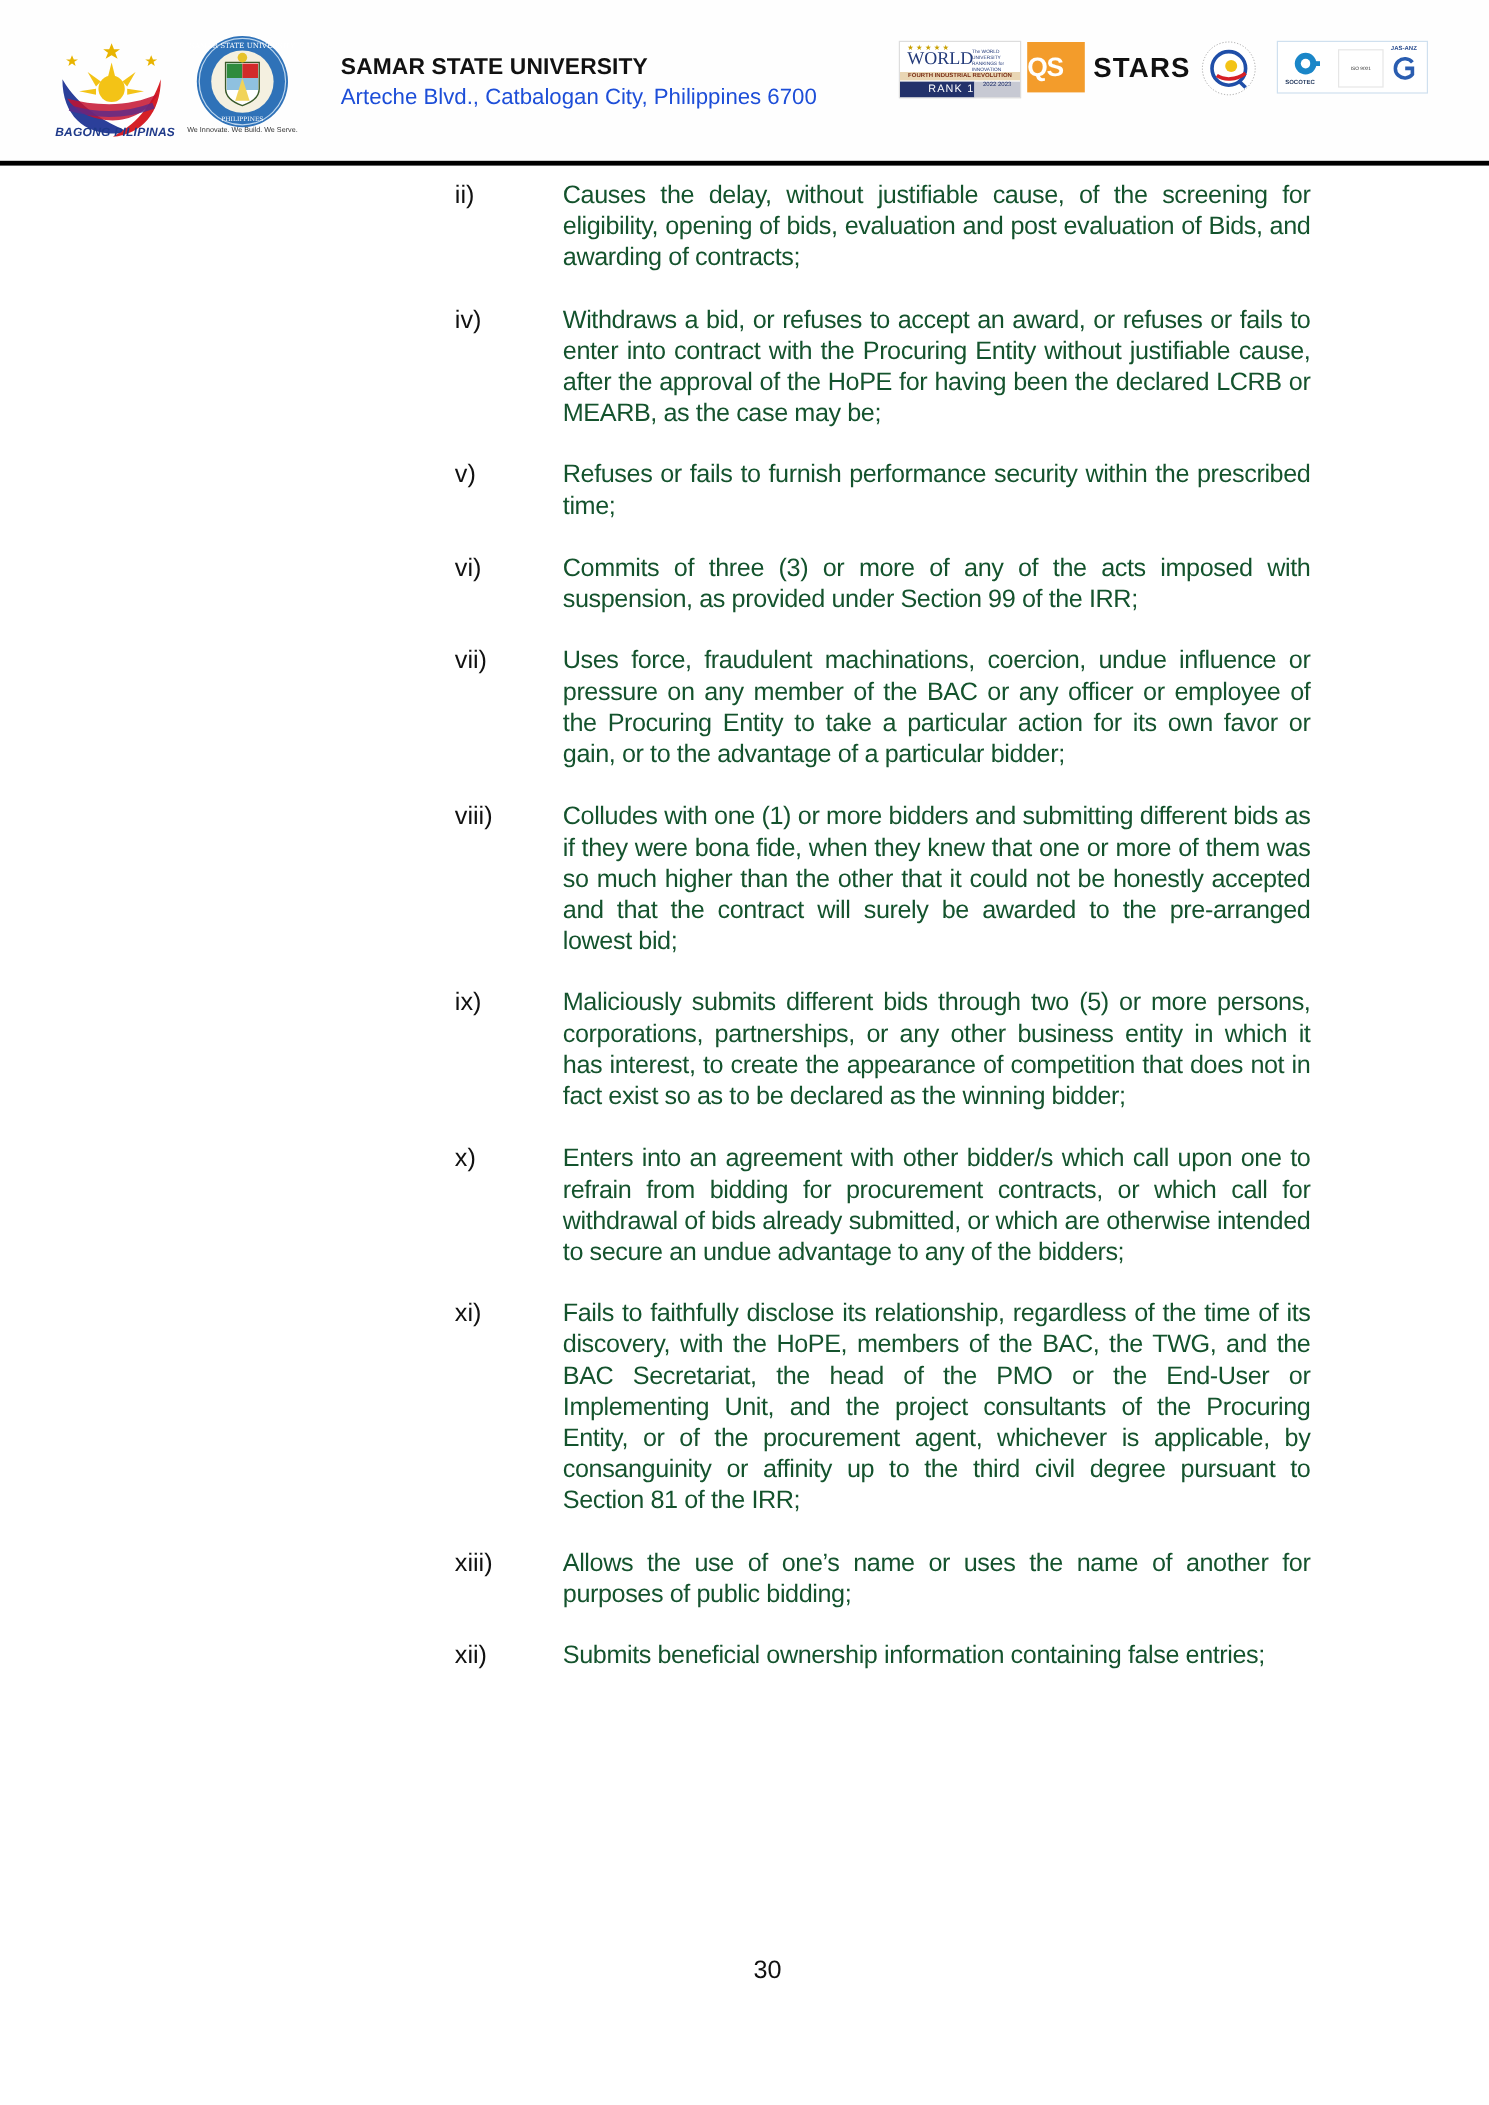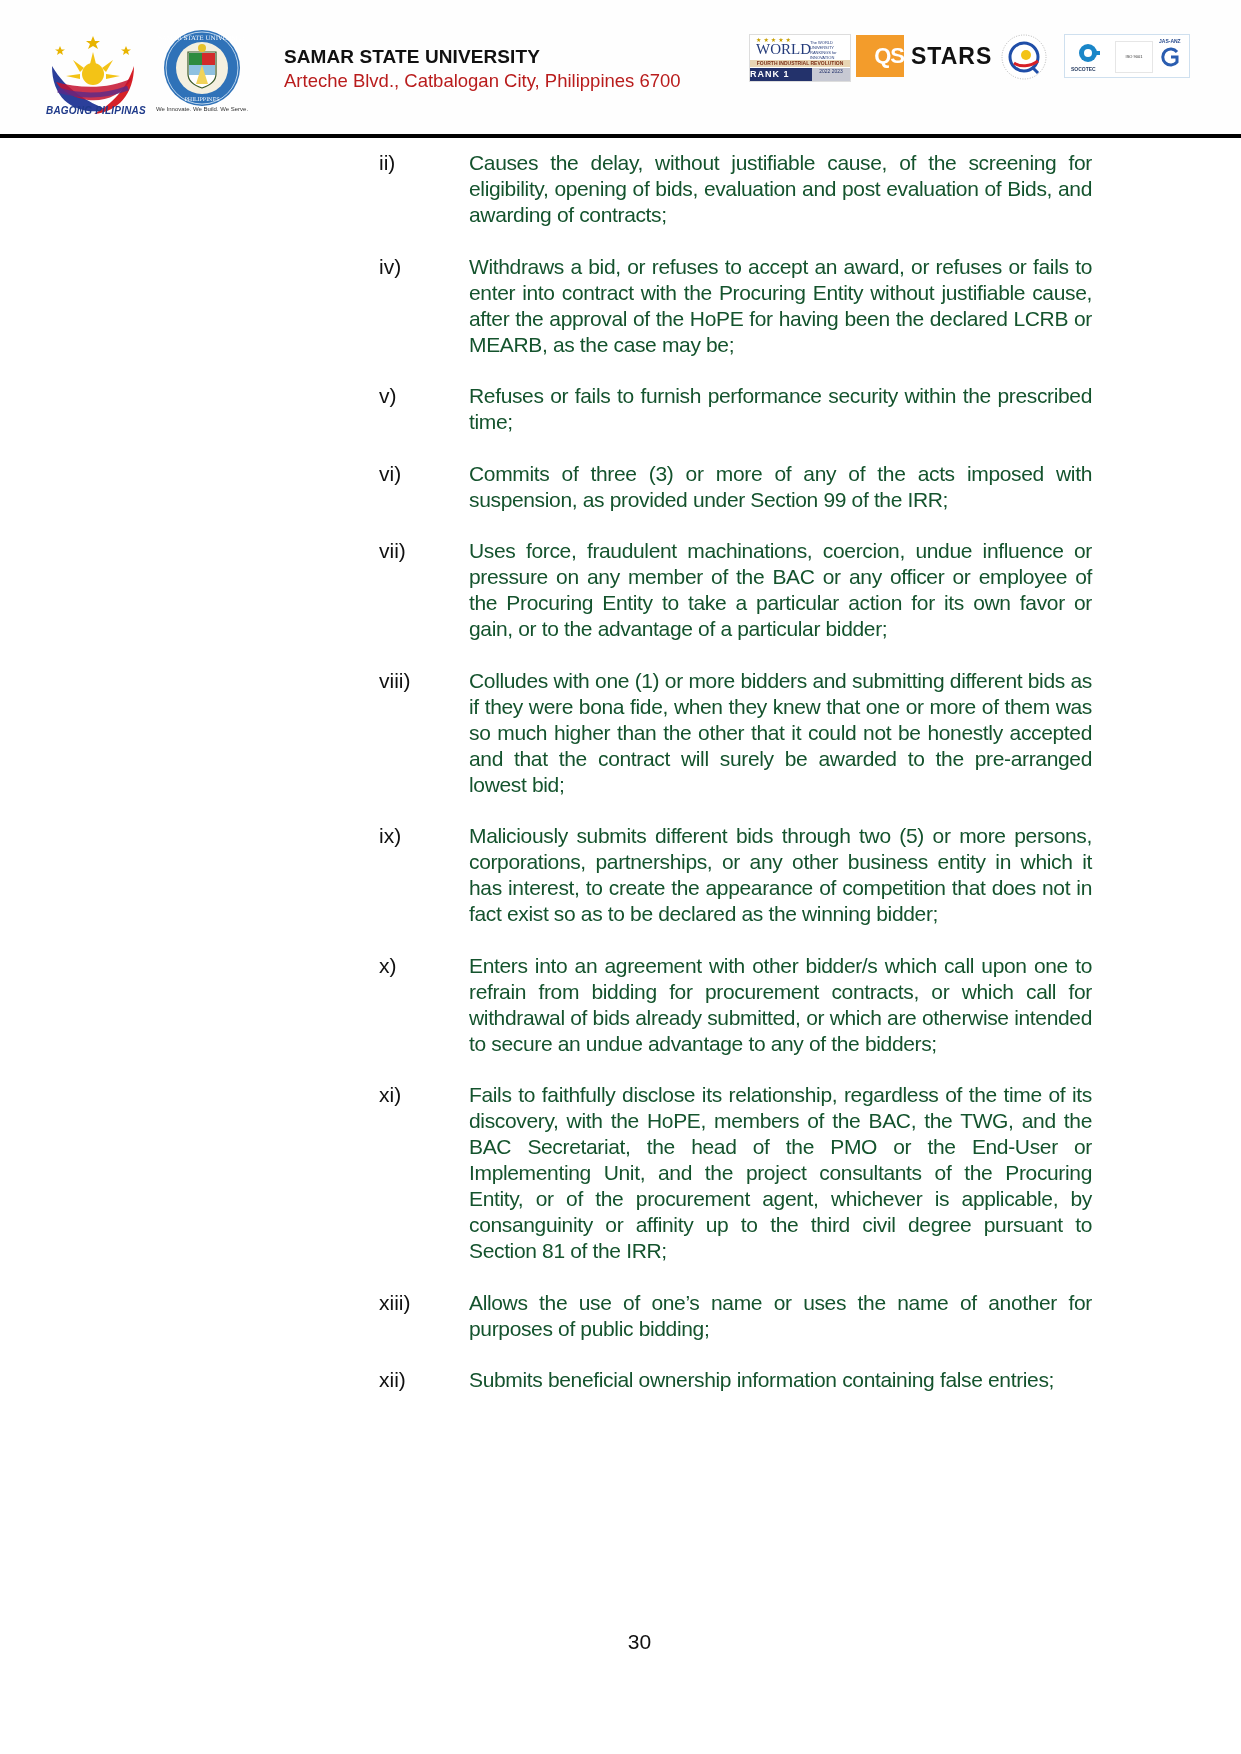--- a/index.html
+++ b/index.html
@@ -10,34 +10,34 @@
 
   
   .bp-logo { position: absolute; left: 38px; top: 32px; width: 110px; height: 84px; }
   .bp-text { position: absolute; left: 46px; top: 105px; font-size: 10px; font-weight: bold;
              font-style: italic; color: #1f3a8a; letter-spacing: 0.2px; white-space: nowrap; }
   
   .ssu-seal { position: absolute; left: 156px; top: 28px; width: 92px; height: 92px; }
   .ssu-tag { position: absolute; left: 156px; top: 106px; font-size: 6px; color: #333; white-space: nowrap; }
 
   .uni-name { position: absolute; left: 284px; top: 46px; font-size: 19px; font-weight: bold; color: #111; letter-spacing: 0.1px; }
-  .uni-addr { position: absolute; left: 284px; top: 70px; font-size: 18.5px; color: #b91c1c; }
+  .uni-addr { position: absolute; left: 284px; top: 70px; font-size: 18.5px; color: #1d4ed8; }
 
   
   .wuri { position: absolute; left: 749px; top: 34px; width: 100px; height: 46px; border: 1px solid #ddd; background: #fff; }
   .wuri .stars { position: absolute; left: 6px; top: 1px; font-size: 6px; color: #c9a000; letter-spacing: 2px; }
   .wuri .brand { position: absolute; left: 6px; top: 6px; font-family: "Liberation Serif", serif; font-size: 15px; color: #243b7a; }
   .wuri .sub { position: absolute; left: 60px; top: 5px; font-size: 4px; line-height: 5px; color: #243b7a; width: 36px; }
   .wuri .band { position: absolute; left: 0; top: 25px; width: 100px; height: 7px; background: #e9d6b4; font-size: 5px; font-weight: bold; color: #7a2f16; text-align: center; line-height: 7px; }
-  .wuri .rank { position: absolute; left: 0; top: 33px; width: 62px; height: 13px; background: #23326b; color: #fff; font-size: 9px; font-weight: bold; text-align: left; line-height: 12px; letter-spacing: 1px; }
+  .wuri .rank { position: absolute; left: 0; top: 33px; width: 62px; height: 13px; background: #23326b; color: #fff; font-size: 9px; font-weight: normal; text-align: right; line-height: 12px; letter-spacing: 1px; }
   .wuri .years { position: absolute; left: 62px; top: 33px; width: 38px; height: 13px; background: #c7c9d3; color: #23326b; font-size: 5px; text-align: center; line-height: 6px; }
 
   
   .qs-box { position: absolute; left: 856px; top: 35px; width: 48px; height: 42px; background: #f39c2b; color: #fff;
-            font-size: 22px; font-weight: bold; text-align: right; line-height: 42px; letter-spacing: -1px; }
+            font-size: 22px; font-weight: bold; text-align: left; line-height: 42px; letter-spacing: -1px; }
   .qs-stars { position: absolute; left: 911px; top: 43px; font-size: 23px; font-weight: bold; color: #111; letter-spacing: 1px; }
 
   .pqa { position: absolute; left: 1000px; top: 33px; width: 48px; height: 48px; }
   .socotec { position: absolute; left: 1064px; top: 34px; width: 124px; height: 42px; border: 1px solid #cfe0ef; background: #fff; }
   .socotec .sub-iso { position: absolute; left: 50px; top: 6px; width: 36px; height: 30px; border: 1px solid #e6e6e6; font-size: 4px; text-align: center; line-height: 30px; color: #333; }
   .socotec .soc-label { position: absolute; left: 6px; top: 31px; font-size: 5px; font-weight: bold; color: #2a3f63; }
   .socotec .jas { position: absolute; left: 94px; top: 3px; font-size: 5px; color: #2a4d8f; font-weight: bold; }
 
   
   .list { position: absolute; left: 375px; top: 150px; width: 717px; }

